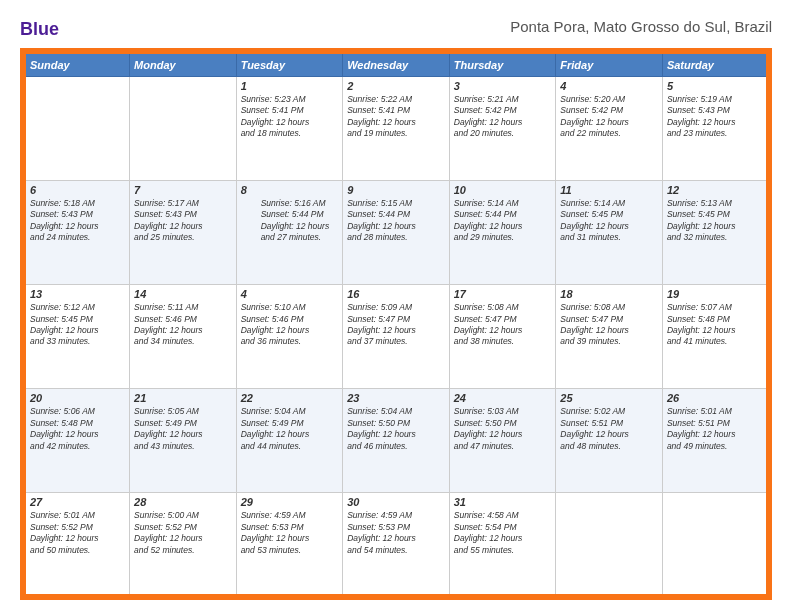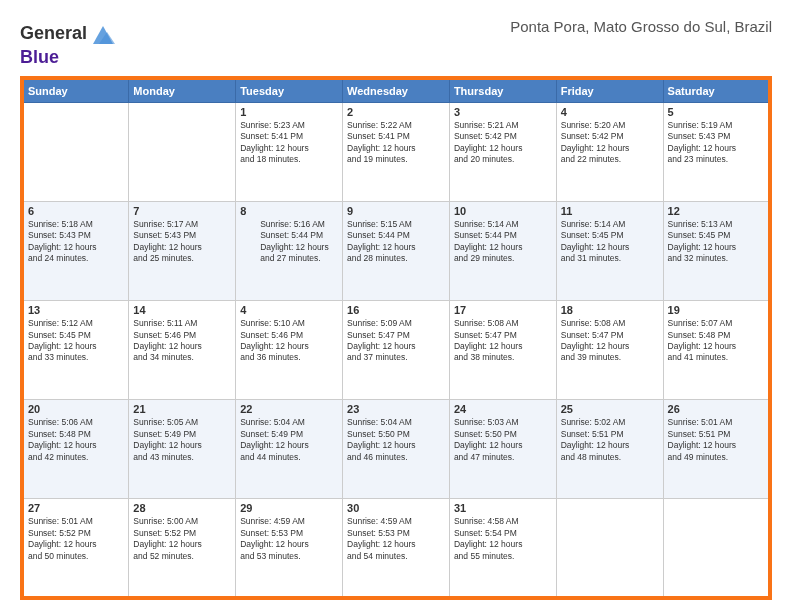--- a/index.html
+++ b/index.html
@@ -48,24 +48,25 @@
       color: #333;
       font-weight: normal;
     }
     .subtitle {
       font-size: 15px;
       color: #555;
       margin-top: 2px;
     }
     .calendar {
       flex: 1;
-      border: 4px solid #f97316;
+      border: 6px solid #f97316;
       border-collapse: collapse;
       width: 100%;
       table-layout: fixed;
+      font-style: italic;
     }
     .calendar th {
       background-color: #4a7fc1;
       color: #fff;
       font-size: 11px;
       padding: 5px 4px;
       text-align: left;
       border: 1px solid #3a6aa8;
       font-weight: bold;
     }
@@ -99,29 +100,20 @@
       background: #ffffff;
     }
   </style>
 </head>
 <body>
 
 <div class="page">
   <div class="header">
     <div class="logo">
       <div>
-        <div style="display:flex;align-items:center;">
-          <span class="logo-text">
-            <span class="logo-general">General</span>
-          </span>
-          <svg class="logo-icon" viewBox="0 0 28 28">
-            <polygon points="4,24 14,6 24,24" fill="#4a90d9" opacity="0.85"></polygon>
-            <polygon points="10,24 18,12 26,24" fill="#4a90d9" opacity="0.6"></polygon>
-          </svg>
-        </div>
         <div>
           <span class="logo-text logo-blue">Blue</span>
         </div>
       </div>
     </div>
     <div class="title-block">
       <div class="subtitle">Ponta Pora, Mato Grosso do Sul, Brazil</div>
     </div>
   </div>
 

